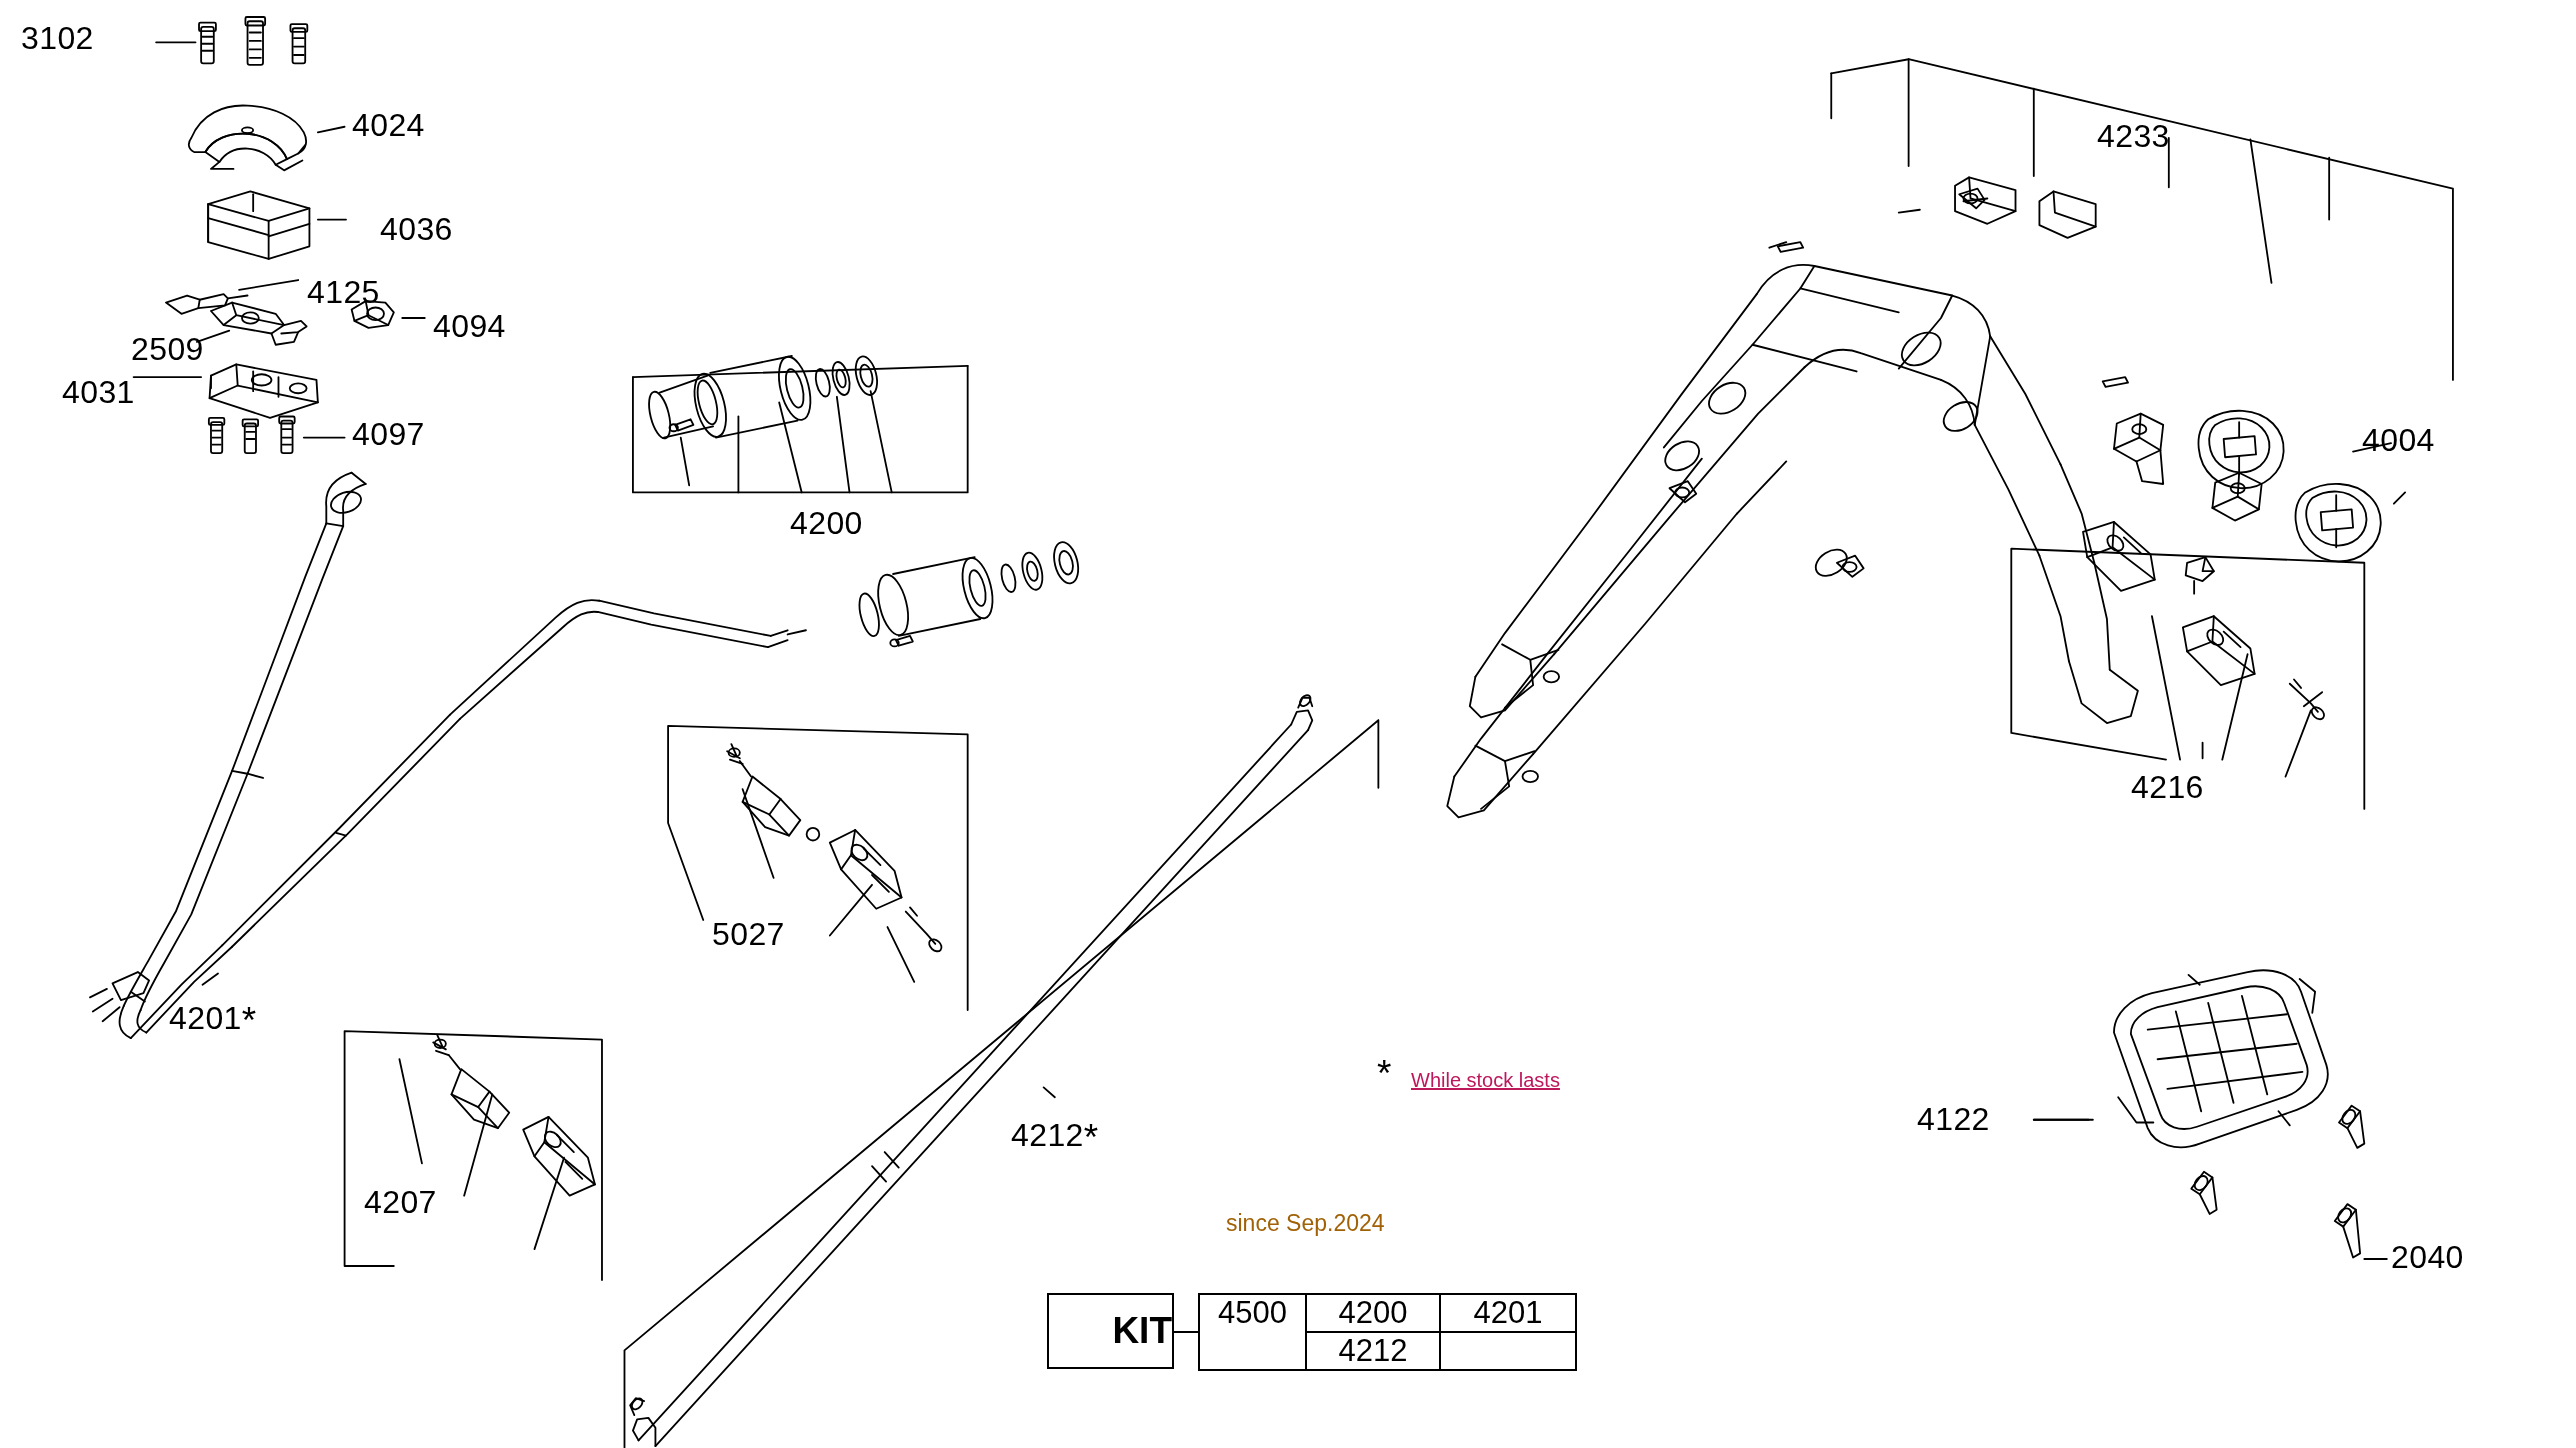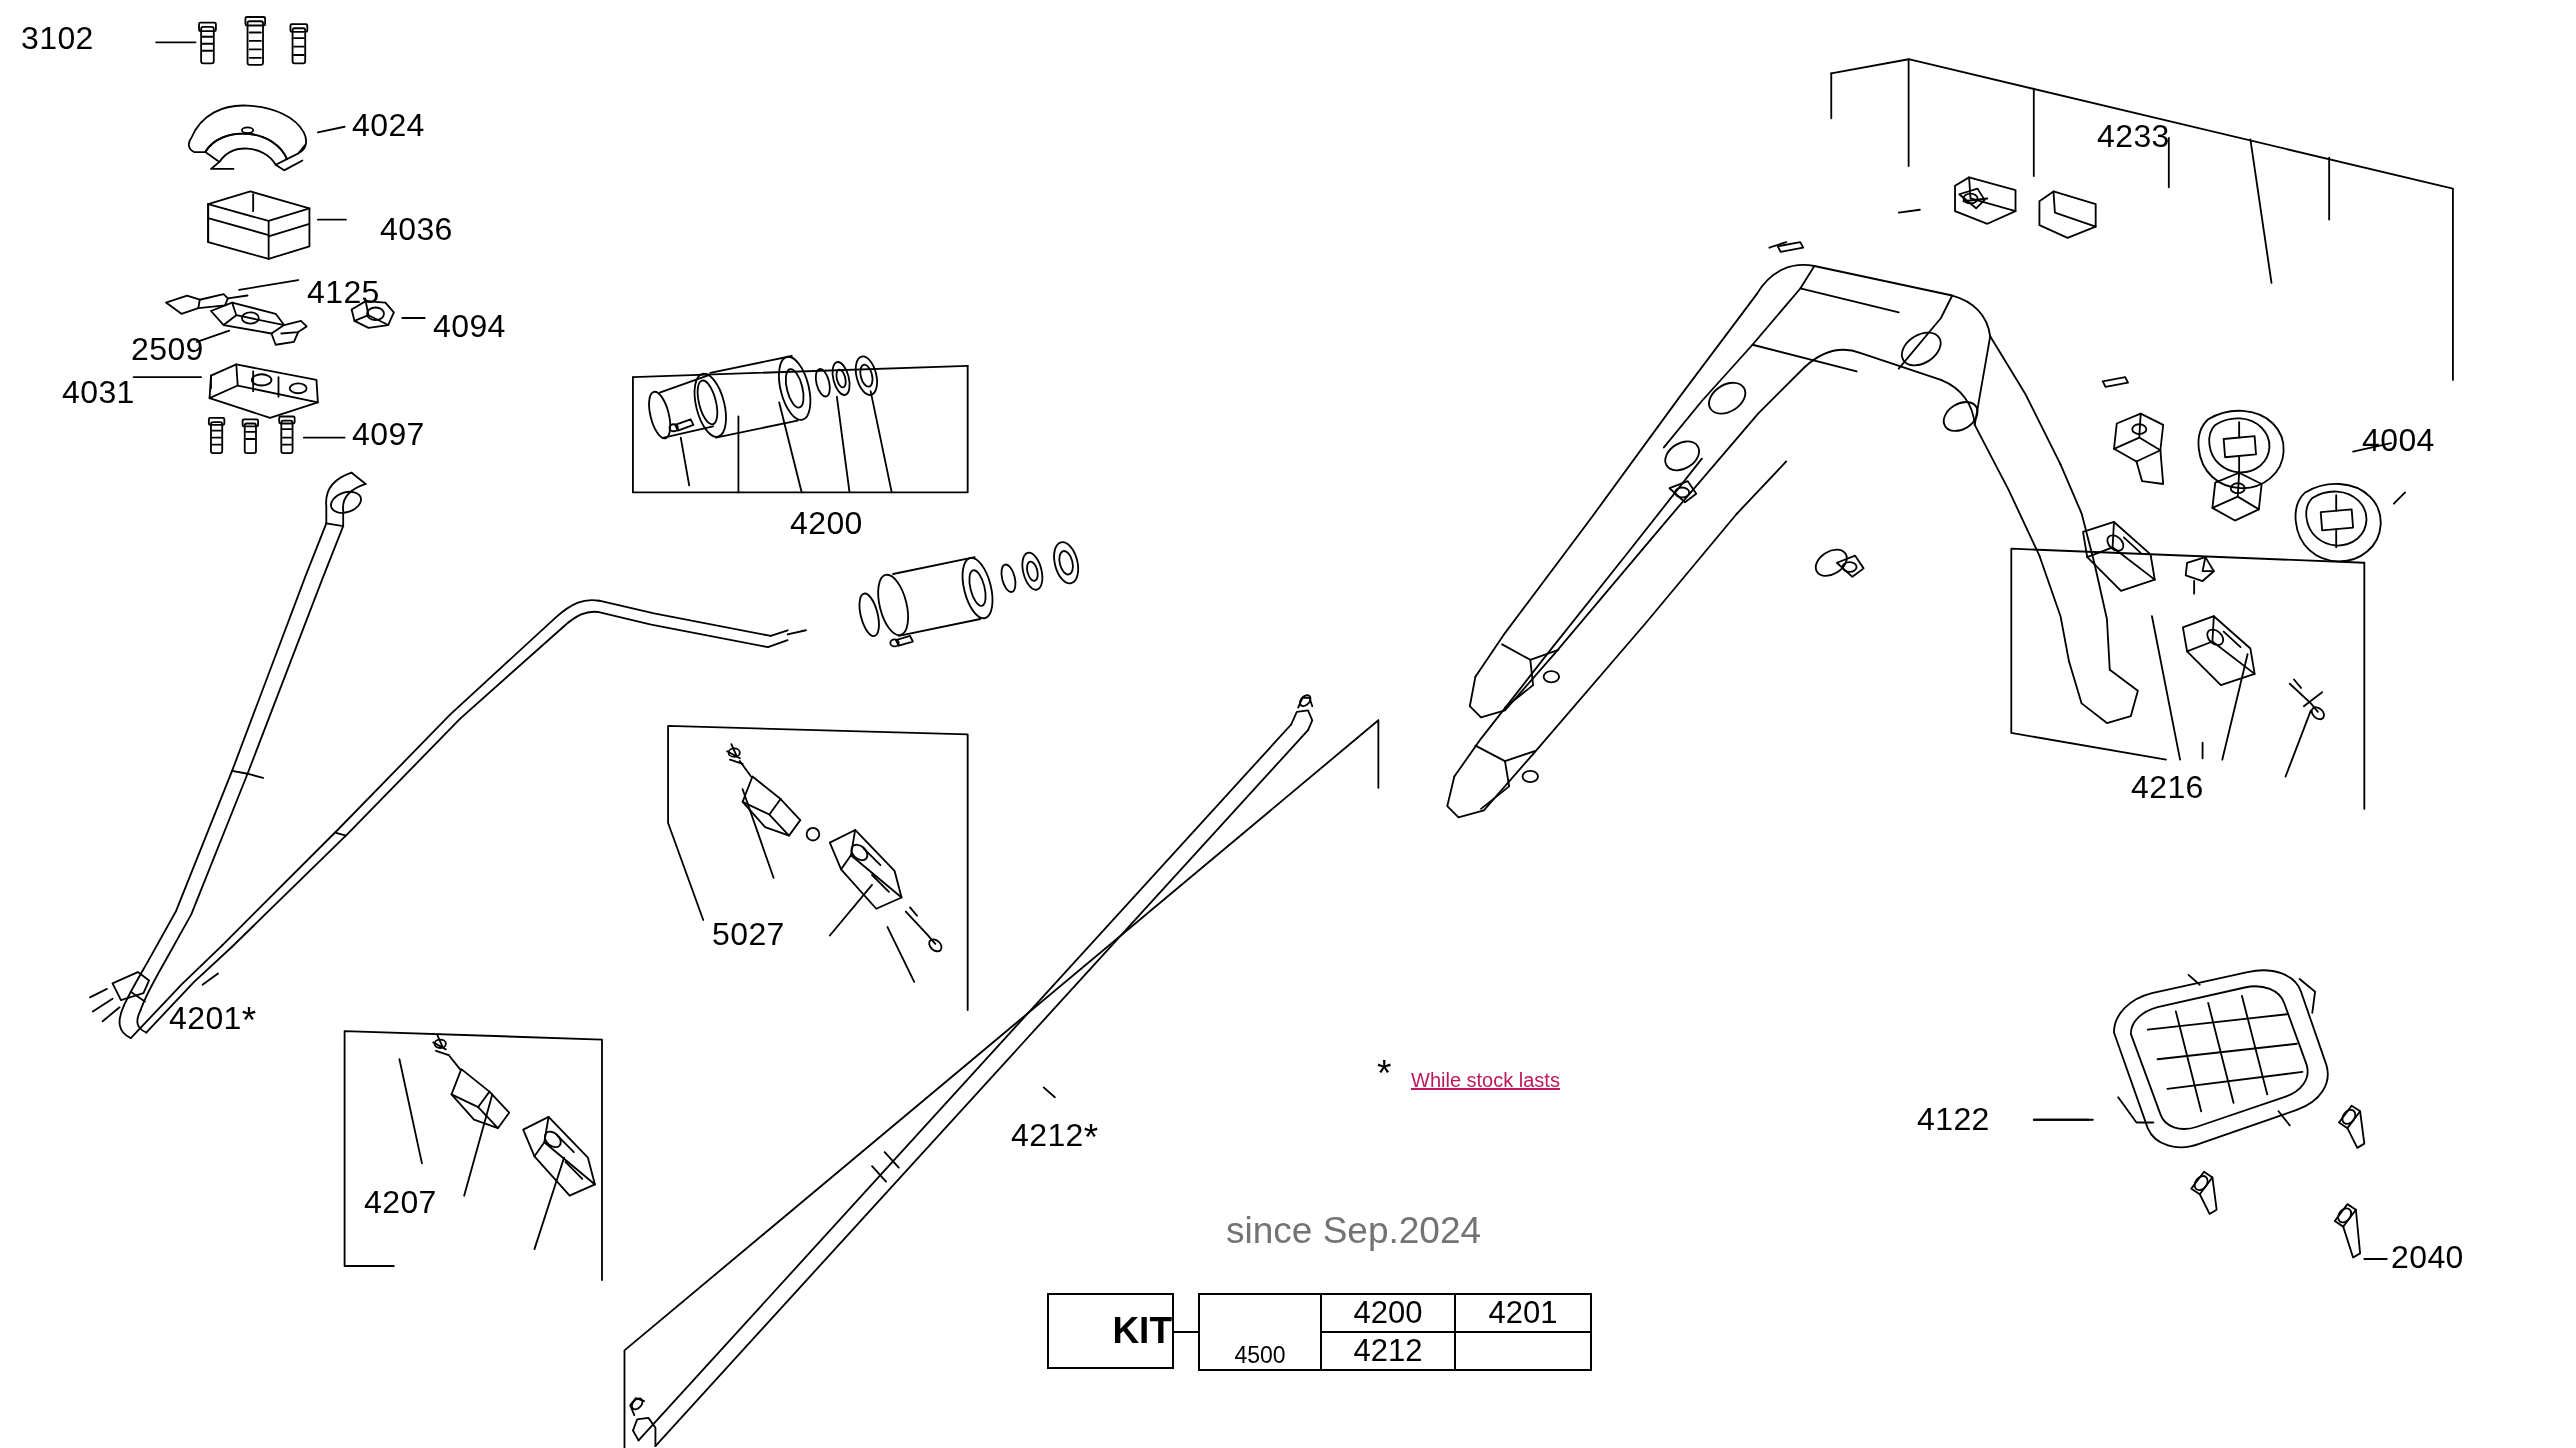--- a/index.html
+++ b/index.html
@@ -41,22 +41,22 @@
   }
   .note-star {
     position: absolute;
     font-family: "Liberation Sans", sans-serif;
     font-size: 37px;
     color: #000000;
   }
   .since {
     position: absolute;
     font-family: "Liberation Sans", sans-serif;
-    font-size: 37px;
-    color: #737373;
+    font-size: 23px;
+    color: #a16207;
     white-space: nowrap;
   }
   
   #kit-table {
     position: absolute;
     left: 1047px;
     top: 1293px;
     display: flex;
     align-items: flex-start;
   }
@@ -87,25 +87,25 @@
     height: 2.1px;
     background: #000;
   }
   #kit-grid {
     display: flex;
     border: 2.1px solid #000;
     box-sizing: border-box;
     background: #fff;
   }
   #kit-left-cell {
-    width: 122px;
+    width: 107px;
     display: flex;
-    align-items: flex-end;
+    align-items: flex-start;
     justify-content: center;
-    font-size: 23px;
+    font-size: 31px;
     border-right: 2.1px solid #000;
     box-sizing: border-box;
   }
   #kit-right {
     display: flex;
     flex-direction: column;
   }
   .kit-row {
     display: flex;
   }

